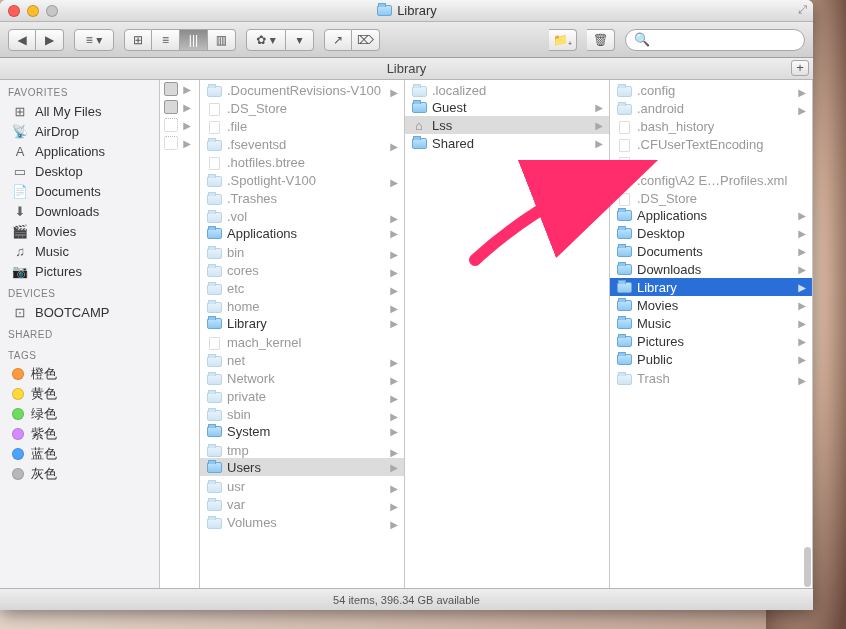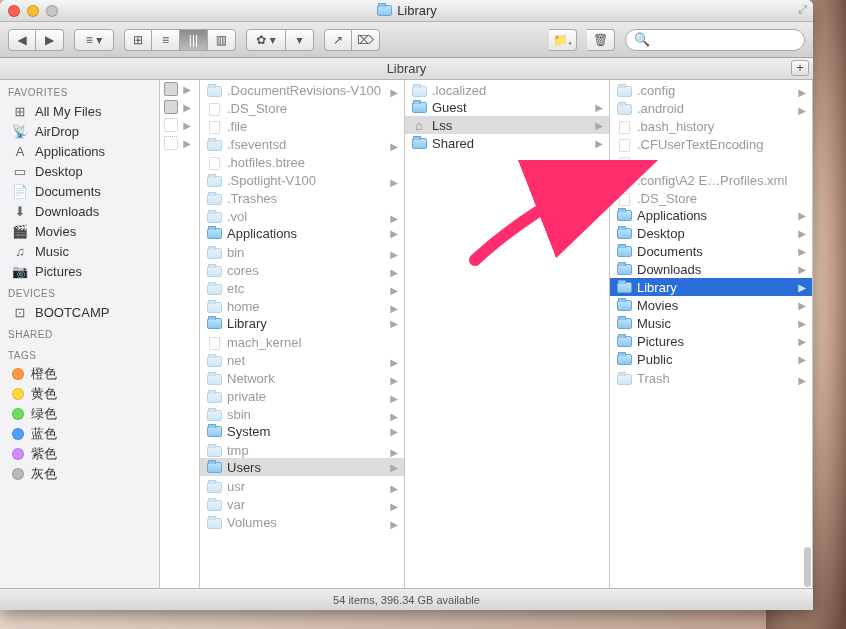--- a/index.html
+++ b/index.html
@@ -166,26 +166,26 @@
         </div>
         <div class="sb-item">
           <span class="tag-dot" style="background:#ffd93c"></span>
           <span>黄色</span>
         </div>
         <div class="sb-item">
           <span class="tag-dot" style="background:#6edc5f"></span>
           <span>绿色</span>
         </div>
         <div class="sb-item">
+          <span class="tag-dot" style="background:#d48bff"></span>
+          <span>紫色</span>
+        </div>
+        <div class="sb-item">
           <span class="tag-dot" style="background:#4aa3ff"></span>
           <span>蓝色</span>
-        </div>
-        <div class="sb-item">
-          <span class="tag-dot" style="background:#d48bff"></span>
-          <span>紫色</span>
         </div>
         <div class="sb-item">
           <span class="tag-dot" style="background:#b8b8b8"></span>
           <span>灰色</span>
         </div>
       </div>
     <div class="columns">
       <div class="col c1" id="col1">
           <div class="row">
             <span class="ficon">

